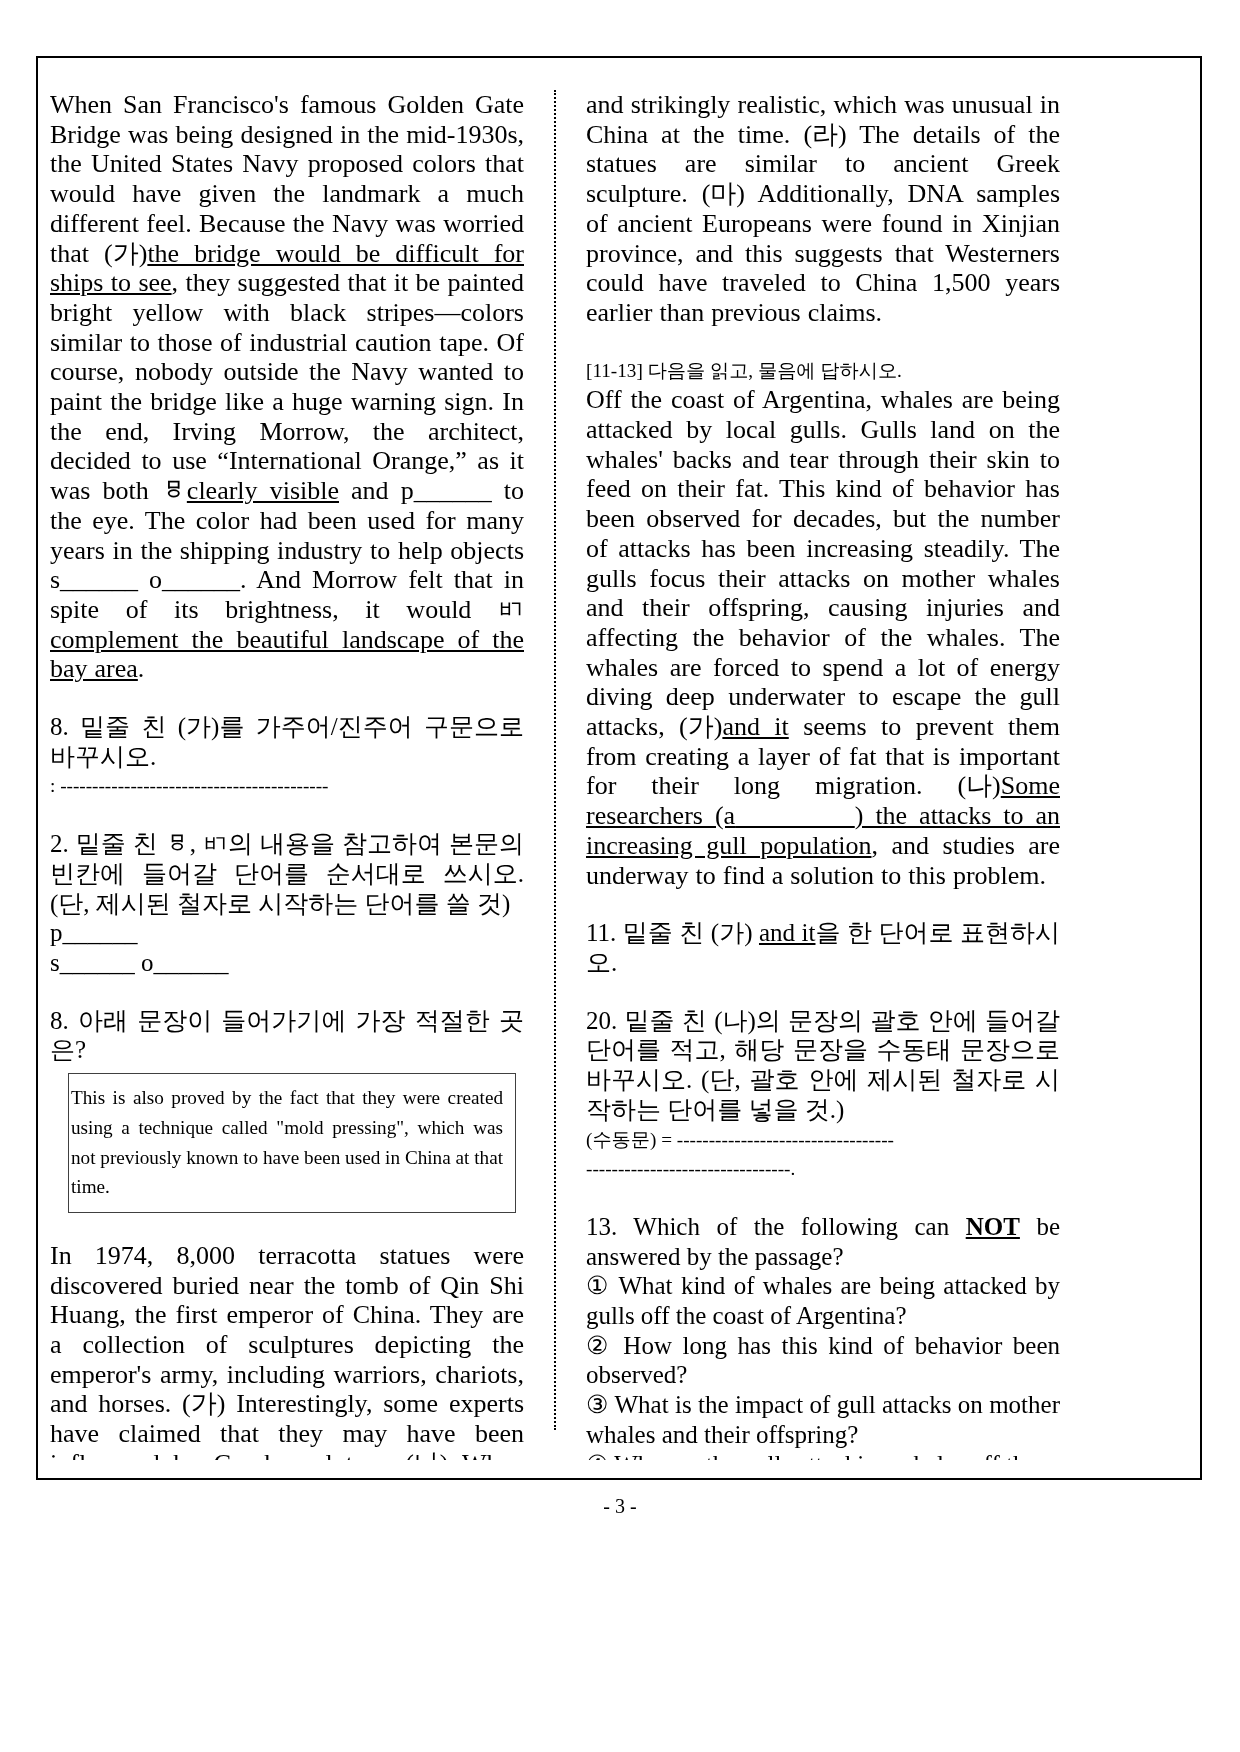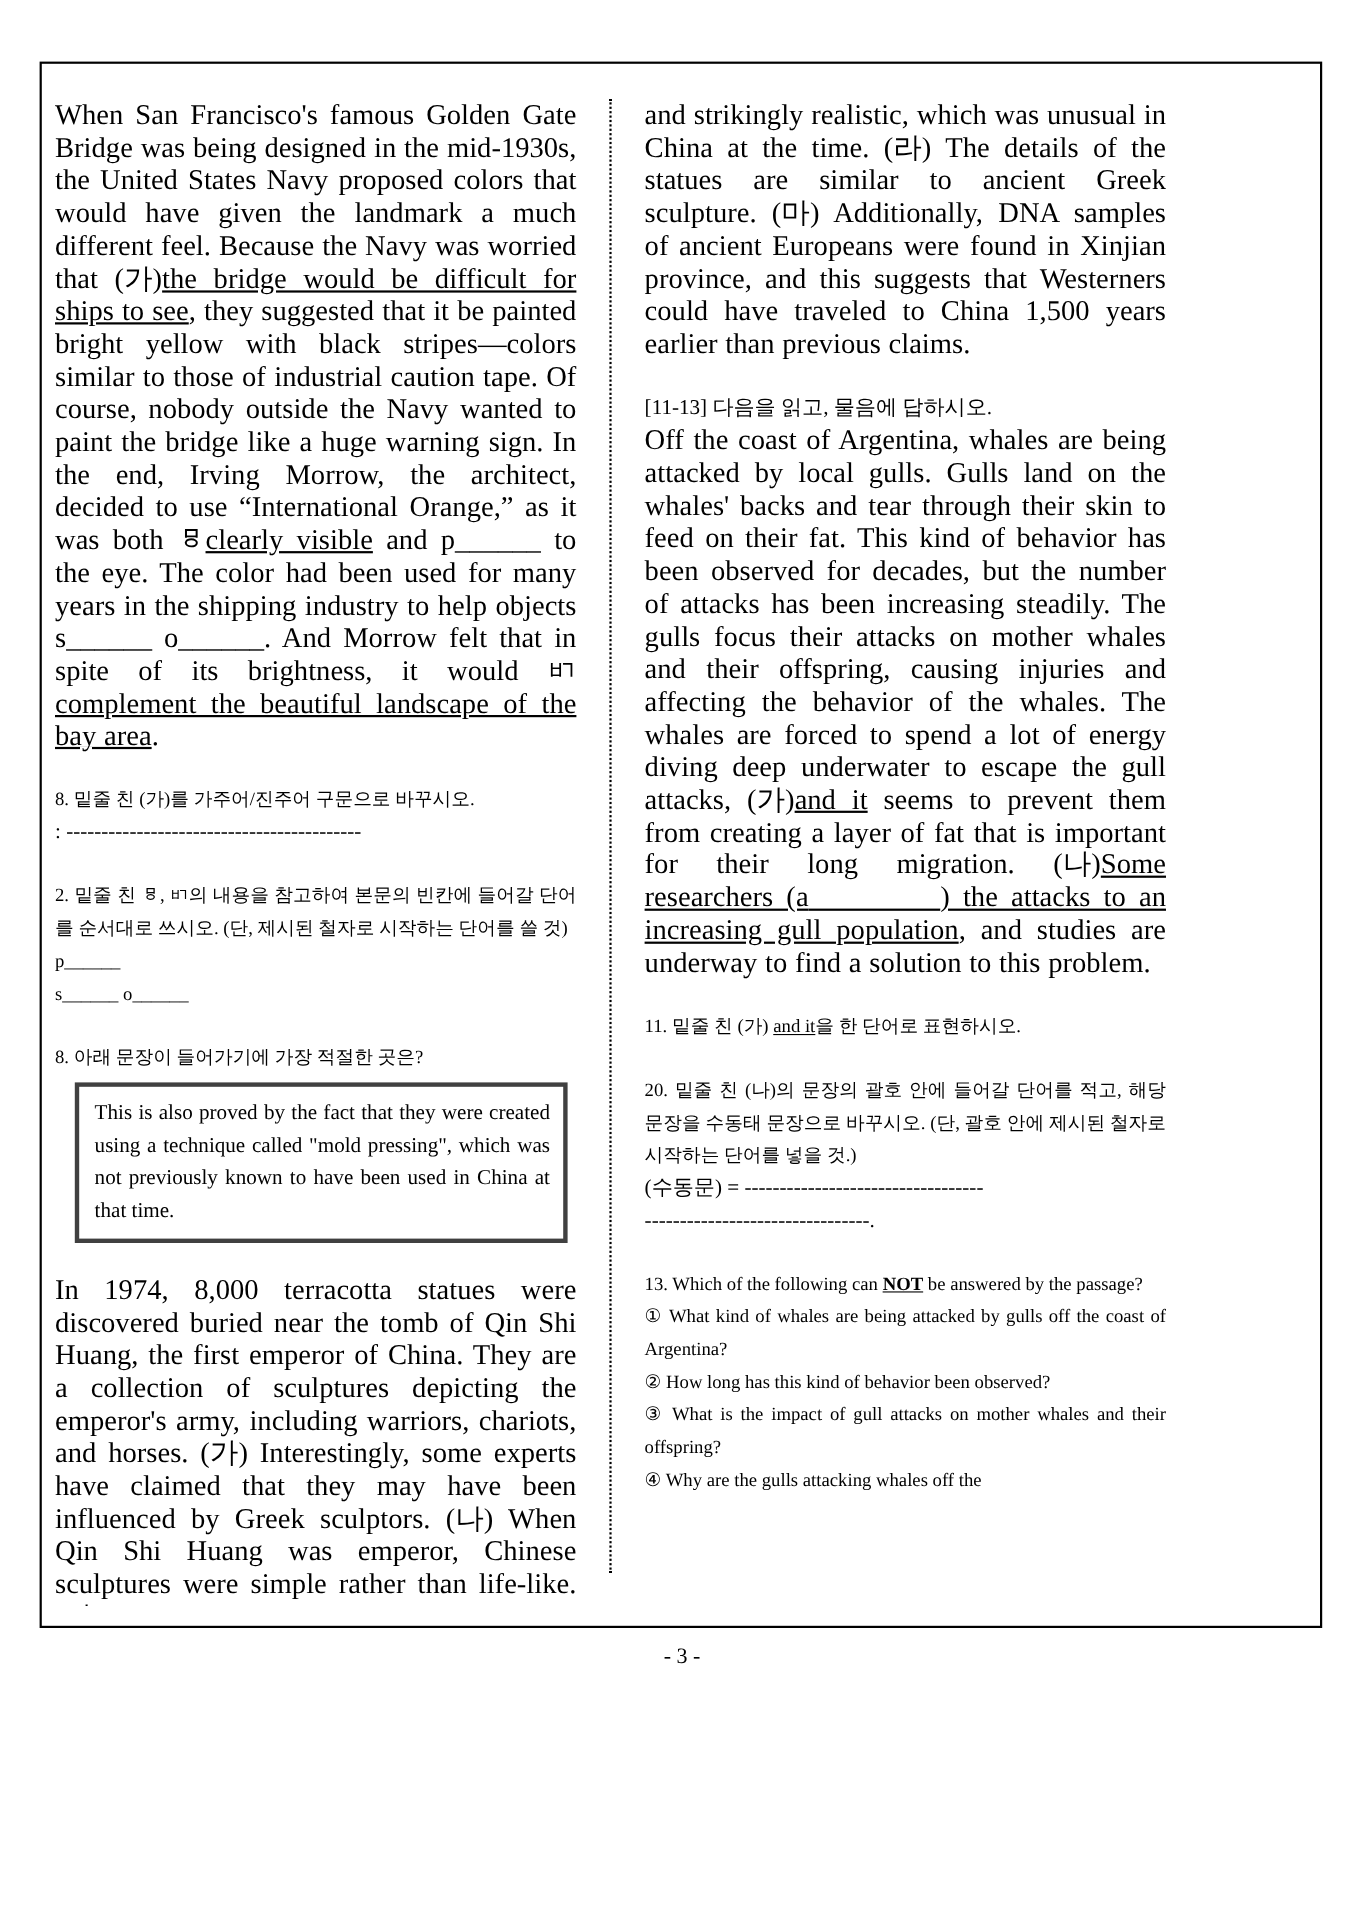--- a/index.html
+++ b/index.html
@@ -60,35 +60,35 @@
     word-spacing: 0.02em;
   }
   .para { margin-bottom: 0; }
   .gap-md { height: 28px; }
   .heading {
     font-size: 19.2px;
     line-height: 29.7px;
     text-align: left;
   }
   .qtext {
-    font-size: 17px;
+    font-size: 25px;
     line-height: 29.7px;
     text-align: justify;
   }
   u.ul { text-decoration: underline; text-underline-offset: 2px; }
   .blankline {
     display: inline-block;
     border-bottom: 1px solid #000;
     height: 0.95em;
     vertical-align: baseline;
   }
   .boxed {
-    border: 4px solid #404040;
+    border: 1px solid #404040;
     box-sizing: border-box;
-    padding: 9px 12px 10px 14px;
+    padding: 9px 12px 10px 2px;
     margin: 8px 0 0 18px;
     width: 448px;
     font-size: 19.2px;
     line-height: 29.7px;
     text-align: justify;
     font-family: Liberation Serif, serif;
   }
   .answer-line {
     font-size: 19.2px;
     line-height: 29.7px;

